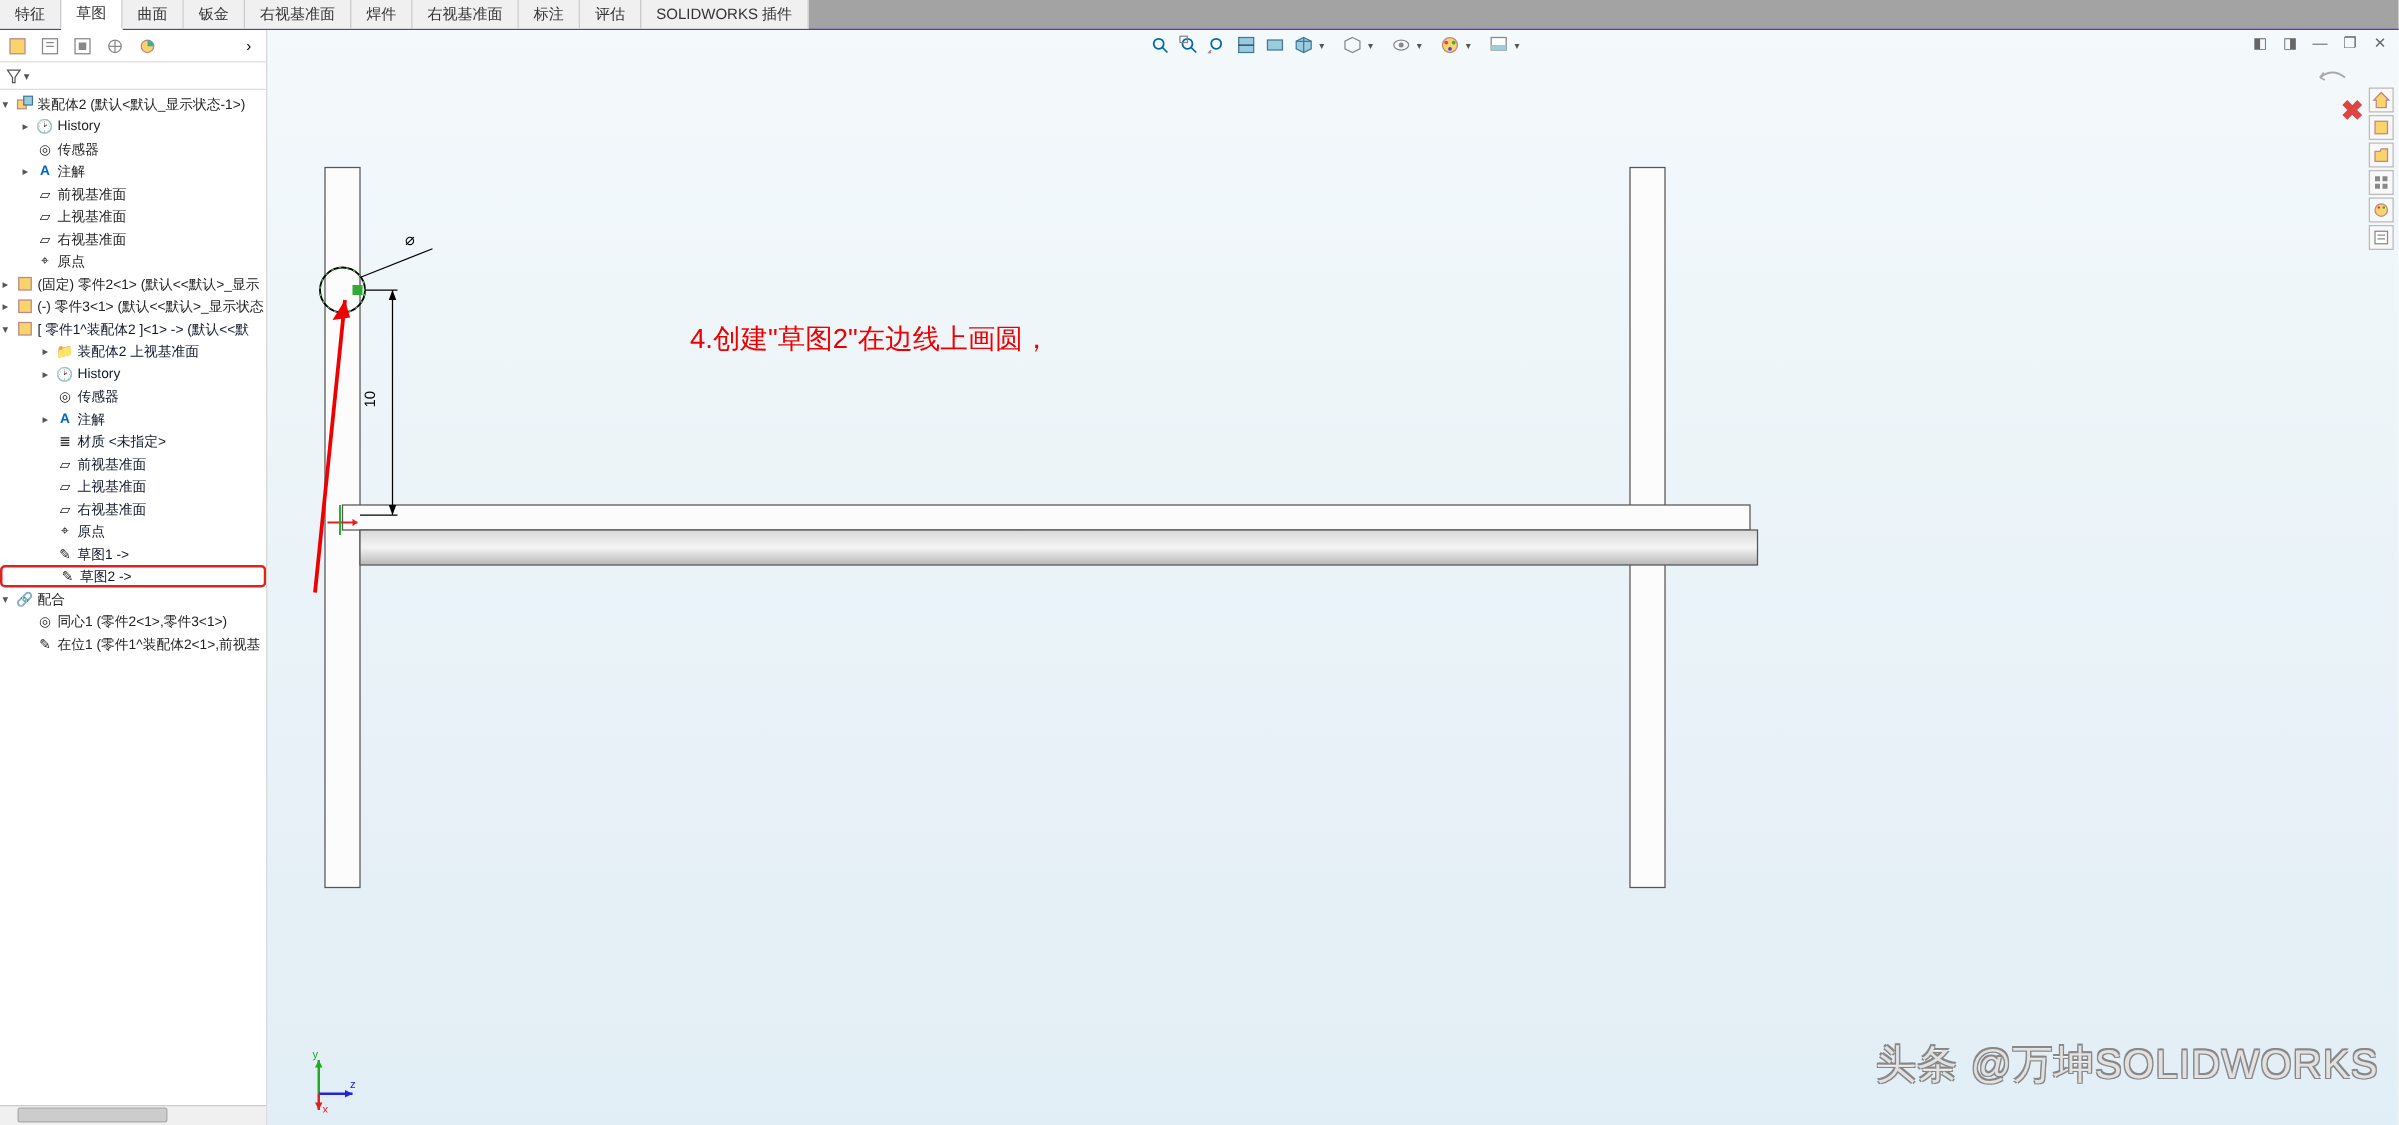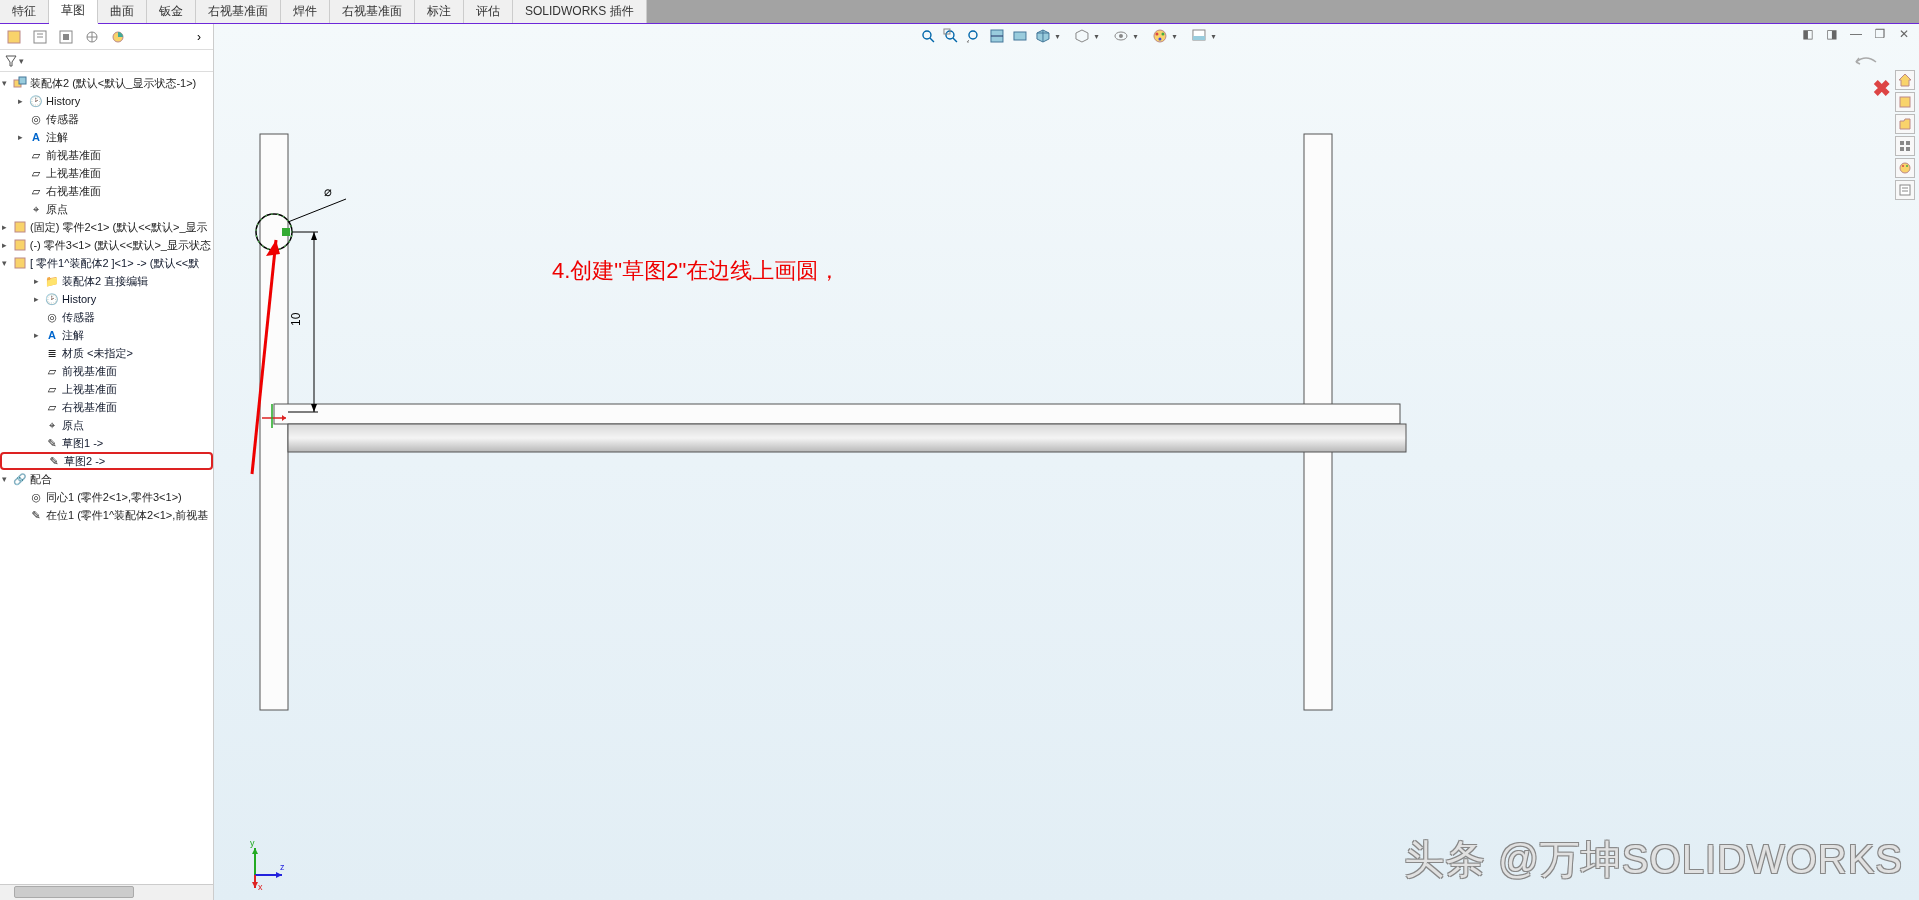--- a/index.html
+++ b/index.html
@@ -57,21 +57,21 @@
 .model { position: absolute; inset: 0; }
 
 
 .anno-line1 { position: absolute; top: 232px; left: 338px; color: #e00; font-size: 22px; font-weight: 400; }
 .anno-line2 { position: absolute; top: 268px; left: 338px; color: #e00; font-size: 22px; }
 
 
 .red-arrow { position: absolute; top: 220px; left: 100px; }
 
 
-.watermark { position: absolute; bottom: 13px; right: 16px; font-size: 40px; color: rgba(255,255,255,0.75); font-weight: 500; text-shadow: -1px -1px 0 #888, 1px -1px 0 #888, -1px 1px 0 #888, 1px 1px 0 #888; letter-spacing: 1px; }
+.watermark { position: absolute; bottom: 26px; right: 16px; font-size: 32px; color: rgba(255,255,255,0.75); font-weight: 500; text-shadow: -1px -1px 0 #888, 1px -1px 0 #888, -1px 1px 0 #888, 1px 1px 0 #888; letter-spacing: 1px; }
 
 
 .triad { position: absolute; bottom: 10px; left: 26px; }
 </style>
 </head>
 <body>
 
 <div class="top-tabs">
   <div class="tab">特征</div>
   <div class="tab active">草图</div>
@@ -199,21 +199,21 @@
           <span class="ico">
             <svg width="14" height="14">
               <rect x="2" y="2" width="10" height="10" fill="#f9d36b" stroke="#b88"></rect>
             </svg>
           </span>
           <span class="lbl">[ 零件1^装配体2 ]&lt;1&gt; -&gt; (默认&lt;&lt;默</span>
         </div>
       <div class="tree-item indent-2 blue">
           <span class="exp">▸</span>
           <span class="ico">📁</span>
-          <span class="lbl">装配体2 直接编辑</span>
+          <span class="lbl">装配体2 上视基准面</span>
         </div>
       <div class="tree-item indent-2 blue">
           <span class="exp">▸</span>
           <span class="ico">🕑</span>
           <span class="lbl">History</span>
         </div>
       <div class="tree-item indent-2 blue">
           <span class="exp"></span>
           <span class="ico">◎</span>
           <span class="lbl">传感器</span>

